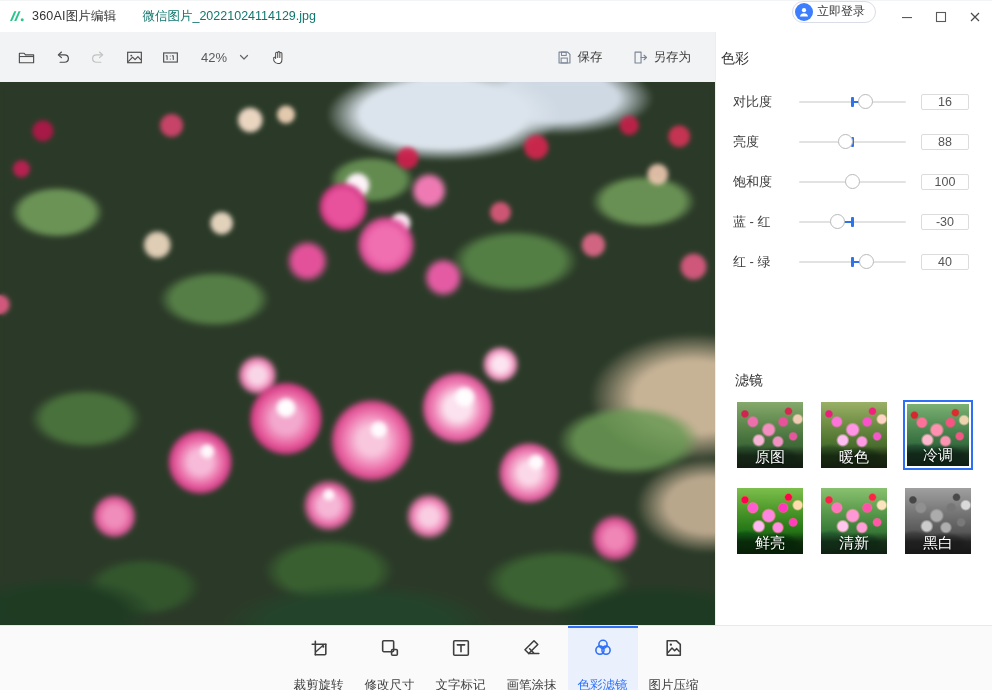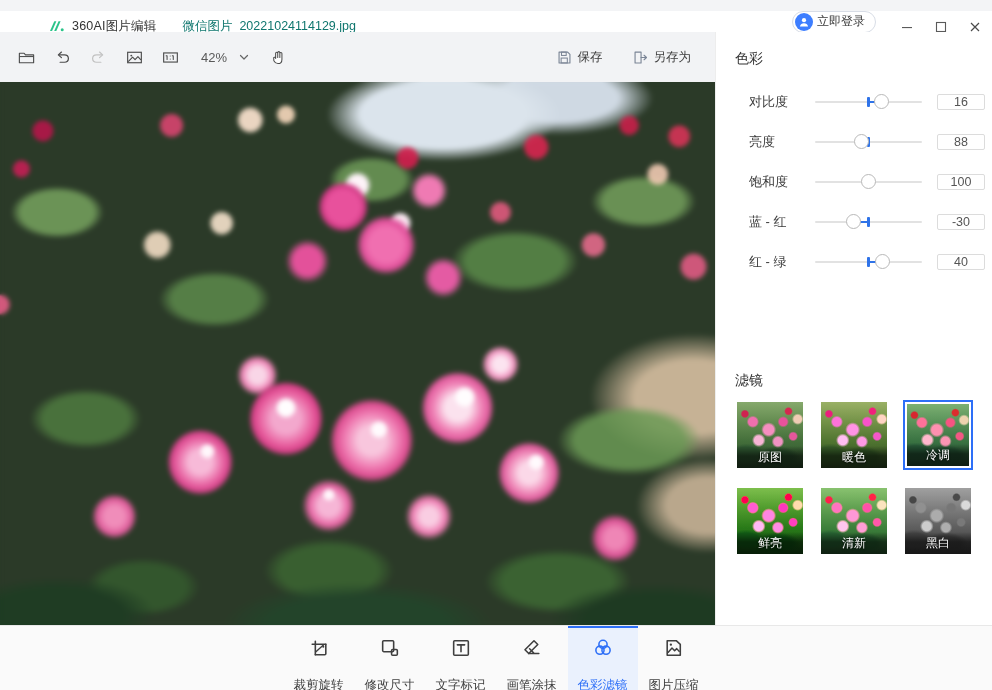--- a/index.html
+++ b/index.html
@@ -5,24 +5,23 @@
   * { box-sizing: border-box; margin: 0; padding: 0; }
   html, body {
     width: 992px; height: 690px;
     font-family: "Liberation Sans", "DejaVu Sans", sans-serif;
     background: #ffffff; overflow: hidden;
   }
   #app { position: relative; width: 992px; height: 690px; background: #f3f4f6; }
 
   
   #titlebar {
-    position: absolute; left: 0; top: 11px; width: 992px; height: 32px;
+    position: absolute; left: 0; top: 1px; width: 992px; height: 32px;
     background: #ffffff; display: flex; align-items: center;
     border-bottom: 1px solid #ececec;
-    padding-left: 40px;
   }
   #logo { margin-left: 8px; width: 18px; height: 18px; display:block; }
   #app-title {
     margin-left: 6px; font-size: 12.5px; color: #333333; letter-spacing: .2px;
   }
   #file-name {
     margin-left: 26px; font-size: 12.5px; color: #0f766e;
   }
   #tb-right {
     margin-left: auto; display: flex; align-items: flex-start; height: 32px;
@@ -94,22 +93,22 @@
   .mode + .mode { margin-left: 1px; }
 
   
   #panel {
     position: absolute; left: 715px; top: 32px; width: 277px; height: 593px;
     background: #ffffff; border-left: 1px solid #ededed;
   }
   .sec-title {
     font-size: 14px; color: #333333; font-weight: 500;
   }
-  #sec-color-title { position: absolute; left: 19px; top: 18px; font-family: Liberation Mono, monospace; }
-  #sliders { position: absolute; left: 0; top: 50px; width: 277px; padding-left: 16px; }
+  #sec-color-title { position: absolute; left: 5px; top: 18px; font-family: Liberation Mono, monospace; }
+  #sliders { position: absolute; left: 0; top: 50px; width: 277px; }
   .srow { height: 40px; display: flex; align-items: center; }
   .srow .lab {
     width: 62px; margin-left: 17px; font-size: 13px; color: #3a3a3a;
     white-space: nowrap;
   }
   .track-box { position: relative; width: 107px; height: 20px; margin-left: 4px; }
   .track {
     position: absolute; left: 0; top: 9px; width: 107px; height: 2px;
     background: #e2e2e2; border-radius: 1px;
   }
@@ -137,21 +136,21 @@
   .fthumb {
     position: relative; width: 70px; height: 70px; overflow: hidden;
     border: 2px solid transparent; background:#fff;
   }
   .fcell.sel .fthumb { border-color: #2d6ff7; padding: 2px; }
   .fthumb .img { position: absolute; inset: 0; overflow: hidden; }
   .fcell.sel .fthumb .img { inset: 2px; }
   .fcap {
     position: absolute; left: 0; right: 0; bottom: 0; height: 22px;
     display: flex; align-items: center; justify-content: center;
-    font-size: 12px; color: #ffffff;
+    font-size: 15px; color: #ffffff;
     background: linear-gradient(to bottom, rgba(0,0,0,0), rgba(0,0,0,.55) 45%, rgba(0,0,0,.62));
     text-shadow: 0 1px 2px rgba(0,0,0,.8);
   }
   .fcell.sel .fcap { bottom: 2px; left: 2px; right: 2px; }
 </style>
 </head>
 <body>
 
 <div id="app">
 

